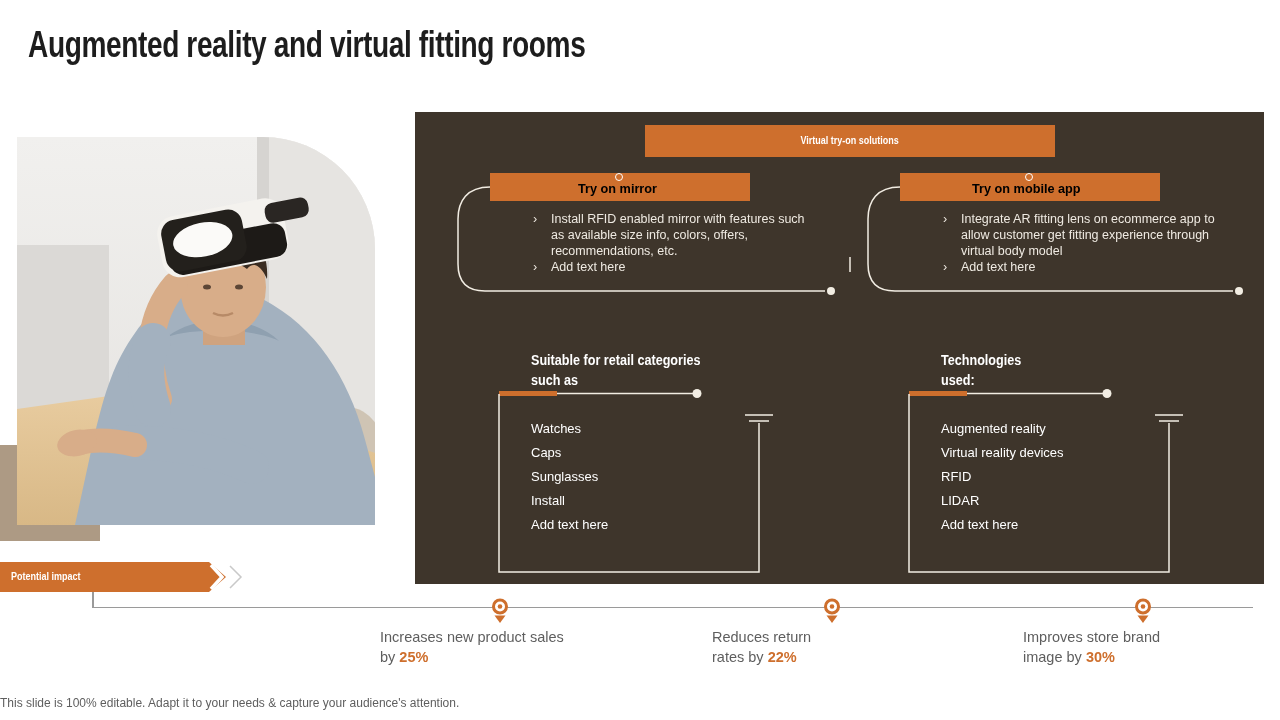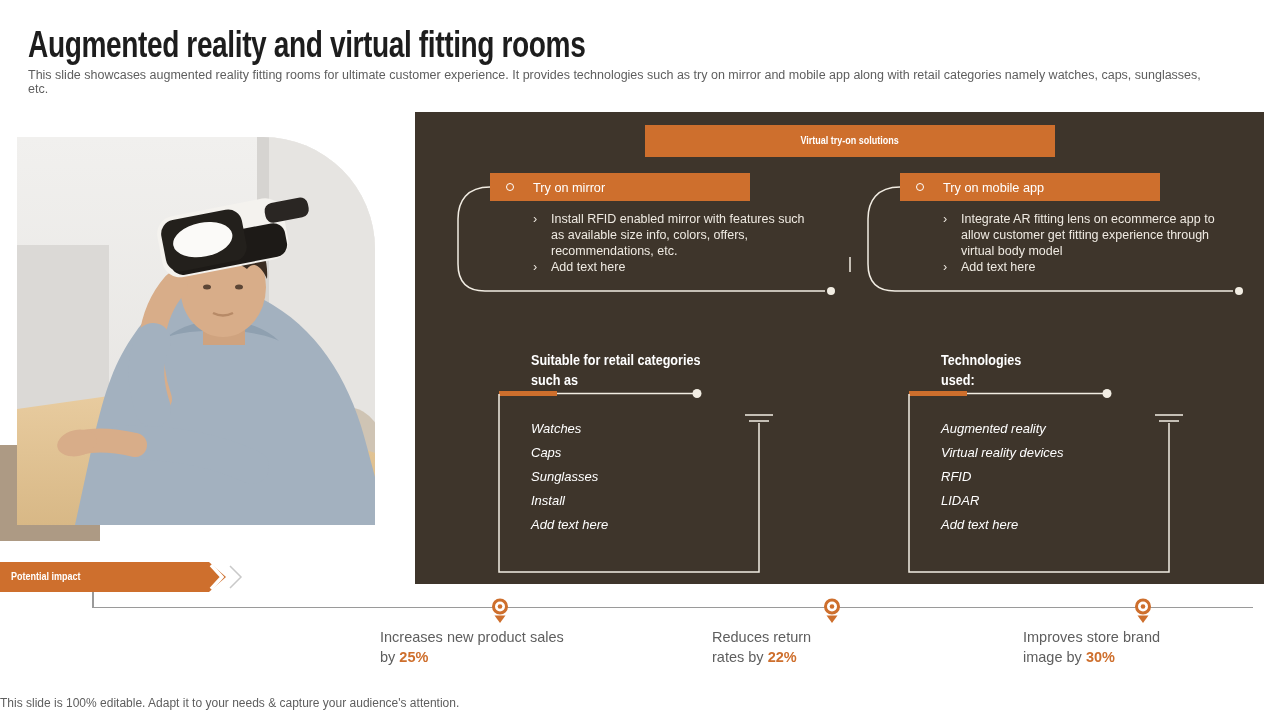--- a/index.html
+++ b/index.html
@@ -35,36 +35,36 @@
   .photo svg{display:block;}
   
   .panel{position:absolute;left:415px;top:112px;width:849px;height:472px;background:var(--panel);}
   .panel-header{
     position:absolute;left:230px;top:13px;width:410px;height:32px;background:var(--accent);
     color:#fff;font-weight:bold;font-size:10px;text-align:center;line-height:32px;
   }
   .panel-header span{display:inline-block;transform:scaleX(.9);}
   .subhead{
     position:absolute;top:61px;width:260px;height:28px;background:var(--accent);
-    display:flex;align-items:center;color:#ffffff;font-weight:normal;font-size:13.5px;
+    display:flex;align-items:center;color:#000000;font-weight:bold;font-size:13.5px;flex-direction:column;
   }
   .subhead .ring{width:8px;height:8px;border:1.5px solid #fff;border-radius:50%;margin:0 19px 0 16px;flex:0 0 auto;}
   .subhead .lbl{display:inline-block;transform:scaleX(.94);transform-origin:left center;}
   .sh0{left:75px;} .sh1{left:485px;}
   .bullets{position:absolute;top:99px;width:276px;color:#EFEAE2;font-size:12.5px;line-height:16px;}
   .b0{left:118px;} .b1{left:528px;}
   .bullets .row{display:flex;}
   .bullets .chev{width:18px;flex:0 0 auto;color:#EFEAE2;}
   .deco{position:absolute;left:0;top:0;}
   .list-title{
     position:absolute;top:238px;color:#fff;font-weight:bold;font-size:14px;line-height:20px;
     transform:scaleX(.9);transform-origin:left top;
   }
   .lt0{left:116px;width:200px;} .lt1{left:526px;width:104px;}
-  .plain-list{position:absolute;top:305px;list-style:none;color:#fff;font-size:13px;font-style:italic;}
+  .plain-list{position:absolute;top:305px;list-style:none;color:#fff;font-size:13px;}
   .plain-list li{height:24px;line-height:24px;}
   .pl0{left:116px;} .pl1{left:526px;}
   
   .impact-label{
     position:absolute;left:0;top:562px;width:196px;height:30px;background:var(--accent);
     color:#fff;font-weight:bold;font-size:10px;line-height:30px;padding-left:11px;
   }
   .impact-label .lbl{display:inline-block;transform:scaleX(.9);transform-origin:left center;}
   .impact-arrow{position:absolute;left:196px;top:562px;}
   
@@ -80,21 +80,20 @@
   .stat .val{color:var(--accent);font-weight:bold;}
   
   .footer{position:absolute;left:0;top:696px;width:100%;text-align:left;font-size:12px;color:var(--muted);}
 </style>
 </head>
 <body>
 
 <div class="slide">
 
   <h1 class="title">Augmented reality and virtual fitting rooms</h1>
-  <p class="subtitle">This slide showcases augmented reality fitting rooms for ultimate customer experience. It provides technologies such as try on mirror and mobile app along with retail categories namely watches, caps, sunglasses, etc.</p>
 
   <div class="tan-block"></div>
   <div class="photo" title="Person at a wooden desk lifting a black and white VR headset onto their forehead">
     <svg width="358" height="388" viewBox="0 0 358 388">
       <defs>
         <linearGradient id="wall" x1="0" y1="0" x2="0" y2="1">
           <stop offset="0" stop-color="#F1F0EE"></stop>
             <stop offset="1" stop-color="#E4E2DF"></stop>
         </linearGradient>
         <linearGradient id="desk" x1="0" y1="0" x2="0" y2="1">

